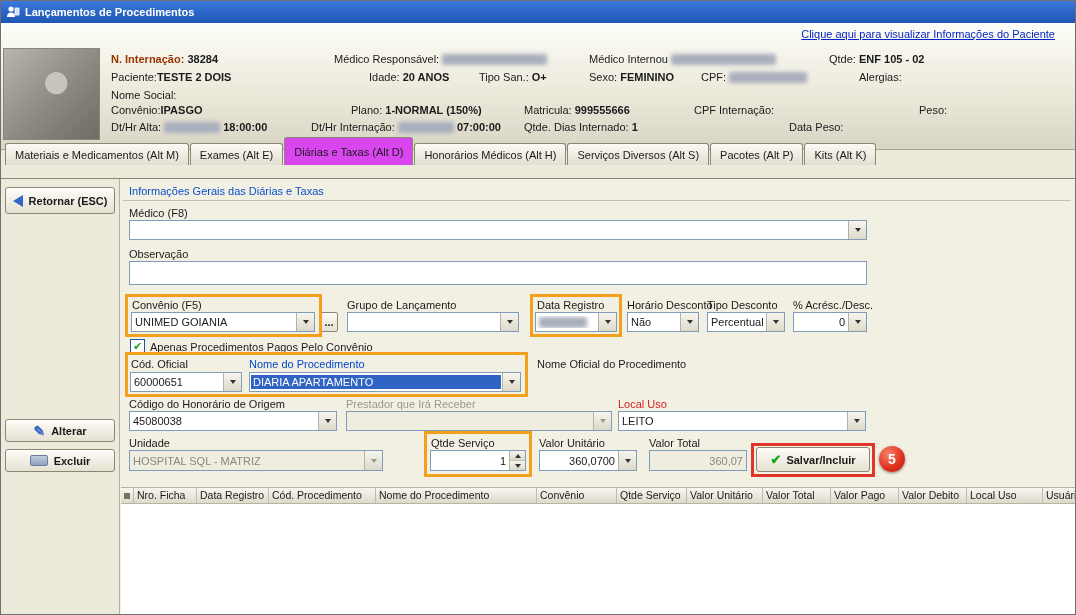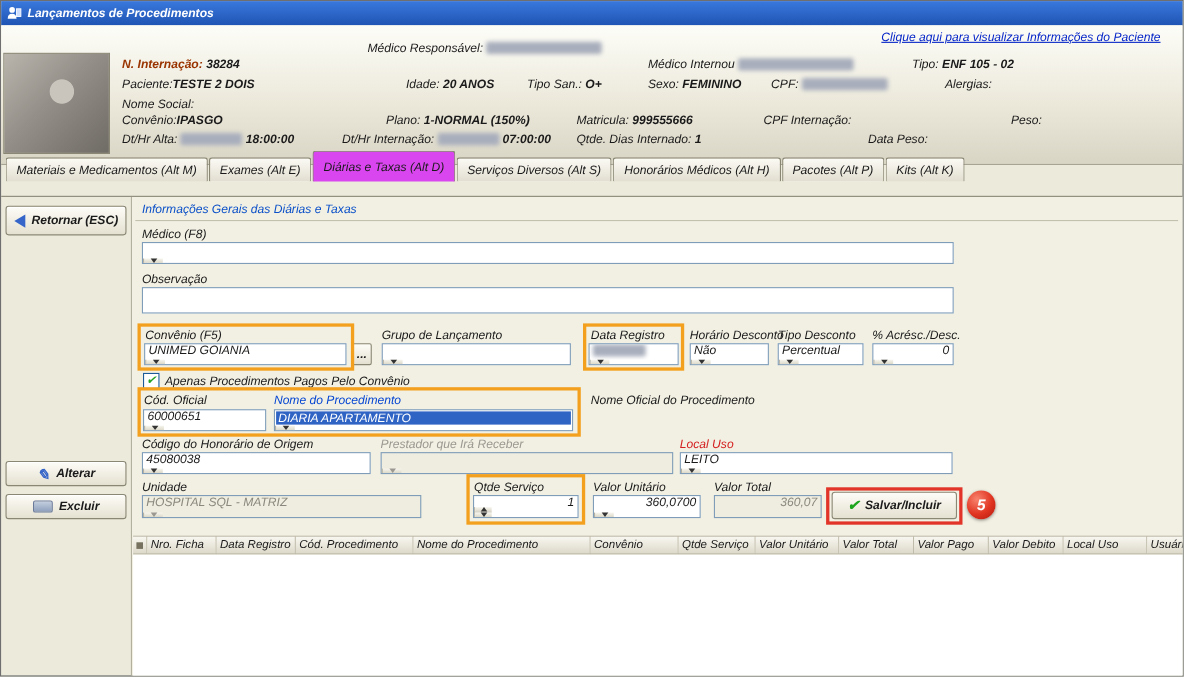--- a/index.html
+++ b/index.html
@@ -1,18 +1,18 @@
 <!DOCTYPE html>
 <html><head>
 <meta charset="utf-8">
 <style>
   html,body{margin:0;padding:0;background:#888;}
   .window{position:relative;width:1076px;height:615px;background:#eceadb;
     font-family:"Liberation Sans",sans-serif;font-size:11px;color:#1a1a1a;
-    overflow:hidden;border:1px solid #6f6f6f;box-sizing:border-box;font-style:italic;}
+    overflow:hidden;border:1px solid #6f6f6f;box-sizing:border-box;}
   
   .titlebar{position:absolute;left:0;top:0;width:1076px;height:22px;
     background:linear-gradient(180deg,#3a78dc,#1f55b4);display:flex;align-items:center;
     color:#fff;font-weight:bold;padding-left:5px;box-sizing:border-box;gap:5px;}
   
   .ppanel{position:absolute;left:0;top:22px;width:1076px;height:126px;
     background:linear-gradient(180deg,#fdfdf8 0%,#ece9db 55%,#d9d5c5 100%);
     border-bottom:1px solid #a8a494;}
   .plink{position:absolute;right:22px;top:5px;color:#0626c8;text-decoration:underline;cursor:pointer;margin-left:44px;}
   .photo{position:absolute;left:2px;top:25px;width:95px;height:90px;border:1px solid #8a8775;
@@ -44,21 +44,21 @@
   .erase-ic{width:16px;height:9px;background:linear-gradient(#c3cede,#8fa0bd);
     border:1px solid #6a7a9a;border-radius:2px;}
   
   .sect{position:absolute;color:#0b50c8;text-align:right;}
   .hline{position:absolute;height:1px;background:#c4c0b0;}
   .flabel{position:absolute;white-space:nowrap;}
   .flabel.blue{color:#0646d2;}
   .flabel.red{color:#d42020;}
   .flabel.gray{color:#9a9890;}
   .combo,.tfield{position:absolute;background:#fff;border:1px solid #7f9db9;
-    display:flex;box-sizing:border-box;flex-direction:column;}
+    display:flex;align-items:center;box-sizing:border-box;}
   .combo .val,.tfield .val{flex:1;padding:0 3px;white-space:nowrap;overflow:hidden;}
   .val.right{text-align:right;}
   .cbtn{width:17px;align-self:stretch;background:linear-gradient(#f6f5ee,#ddd9ca);
     border-left:1px solid #b5b2a4;display:flex;align-items:center;justify-content:center;cursor:pointer;}
   .tri{width:0;height:0;border-left:3.5px solid transparent;border-right:3.5px solid transparent;
     border-top:4px solid #333;}
   .combo.disabled,.tfield.ro{background:#efede0;color:#8a887e;}
   .combo.disabled .tri{border-top-color:#9a9890;}
   .sel{flex:1;margin:1px;background:#2f63c4;color:#fff;padding:1px 2px;white-space:nowrap;overflow:hidden;}
   .spinbtns{width:15px;align-self:stretch;display:flex;flex-direction:column;border-left:1px solid #b5b2a4;}
@@ -111,30 +111,30 @@
   </div>
 
   <div class="ppanel">
     <span class="plink">Clique aqui para visualizar Informações do Paciente</span>
     <div class="photo"></div>
 
     <div class="pf" style="left:110px;top:30px">
       <span class="maroon">N. Internação:</span>
       <b>38284</b>
     </div>
-    <div class="pf" style="left:333px;top:15px">
+    <div class="pf" style="left:333px;top:30px">
       <span class="lbl">Médico Responsável:</span>
       <span class="redacted" style="width:105px"></span>
     </div>
     <div class="pf" style="left:588px;top:30px">
       <span class="lbl">Médico Internou</span>
       <span class="redacted" style="width:105px"></span>
     </div>
     <div class="pf" style="left:828px;top:30px">
-      <span class="lbl">Tipo:</span>
+      <span class="lbl">Qtde:</span>
       <b>ENF 105 - 02</b>
     </div>
 
     <div class="pf" style="left:110px;top:48px">
       <span class="lbl">Paciente:</span><b>TESTE 2 DOIS</b>
     </div>
     <div class="pf" style="left:368px;top:48px">
       <span class="lbl">Idade:</span>
       <b>20 ANOS</b>
     </div>
@@ -199,24 +199,24 @@
       <div class="tab">
         <span>Materiais e Medicamentos (Alt M)</span>
       </div>
       <div class="tab">
         <span>Exames (Alt E)</span>
       </div>
       <div class="tab active">
         <span>Diárias e Taxas (Alt D)</span>
       </div>
       <div class="tab">
+        <span>Honorários Médicos (Alt H)</span>
+      </div>
+      <div class="tab">
         <span>Serviços Diversos (Alt S)</span>
-      </div>
-      <div class="tab">
-        <span>Honorários Médicos (Alt H)</span>
       </div>
       <div class="tab">
         <span>Pacotes (Alt P)</span>
       </div>
       <div class="tab">
         <span>Kits (Alt K)</span>
       </div>
     </div>
   <div class="mainline"></div>
   <div class="formbg"></div>

